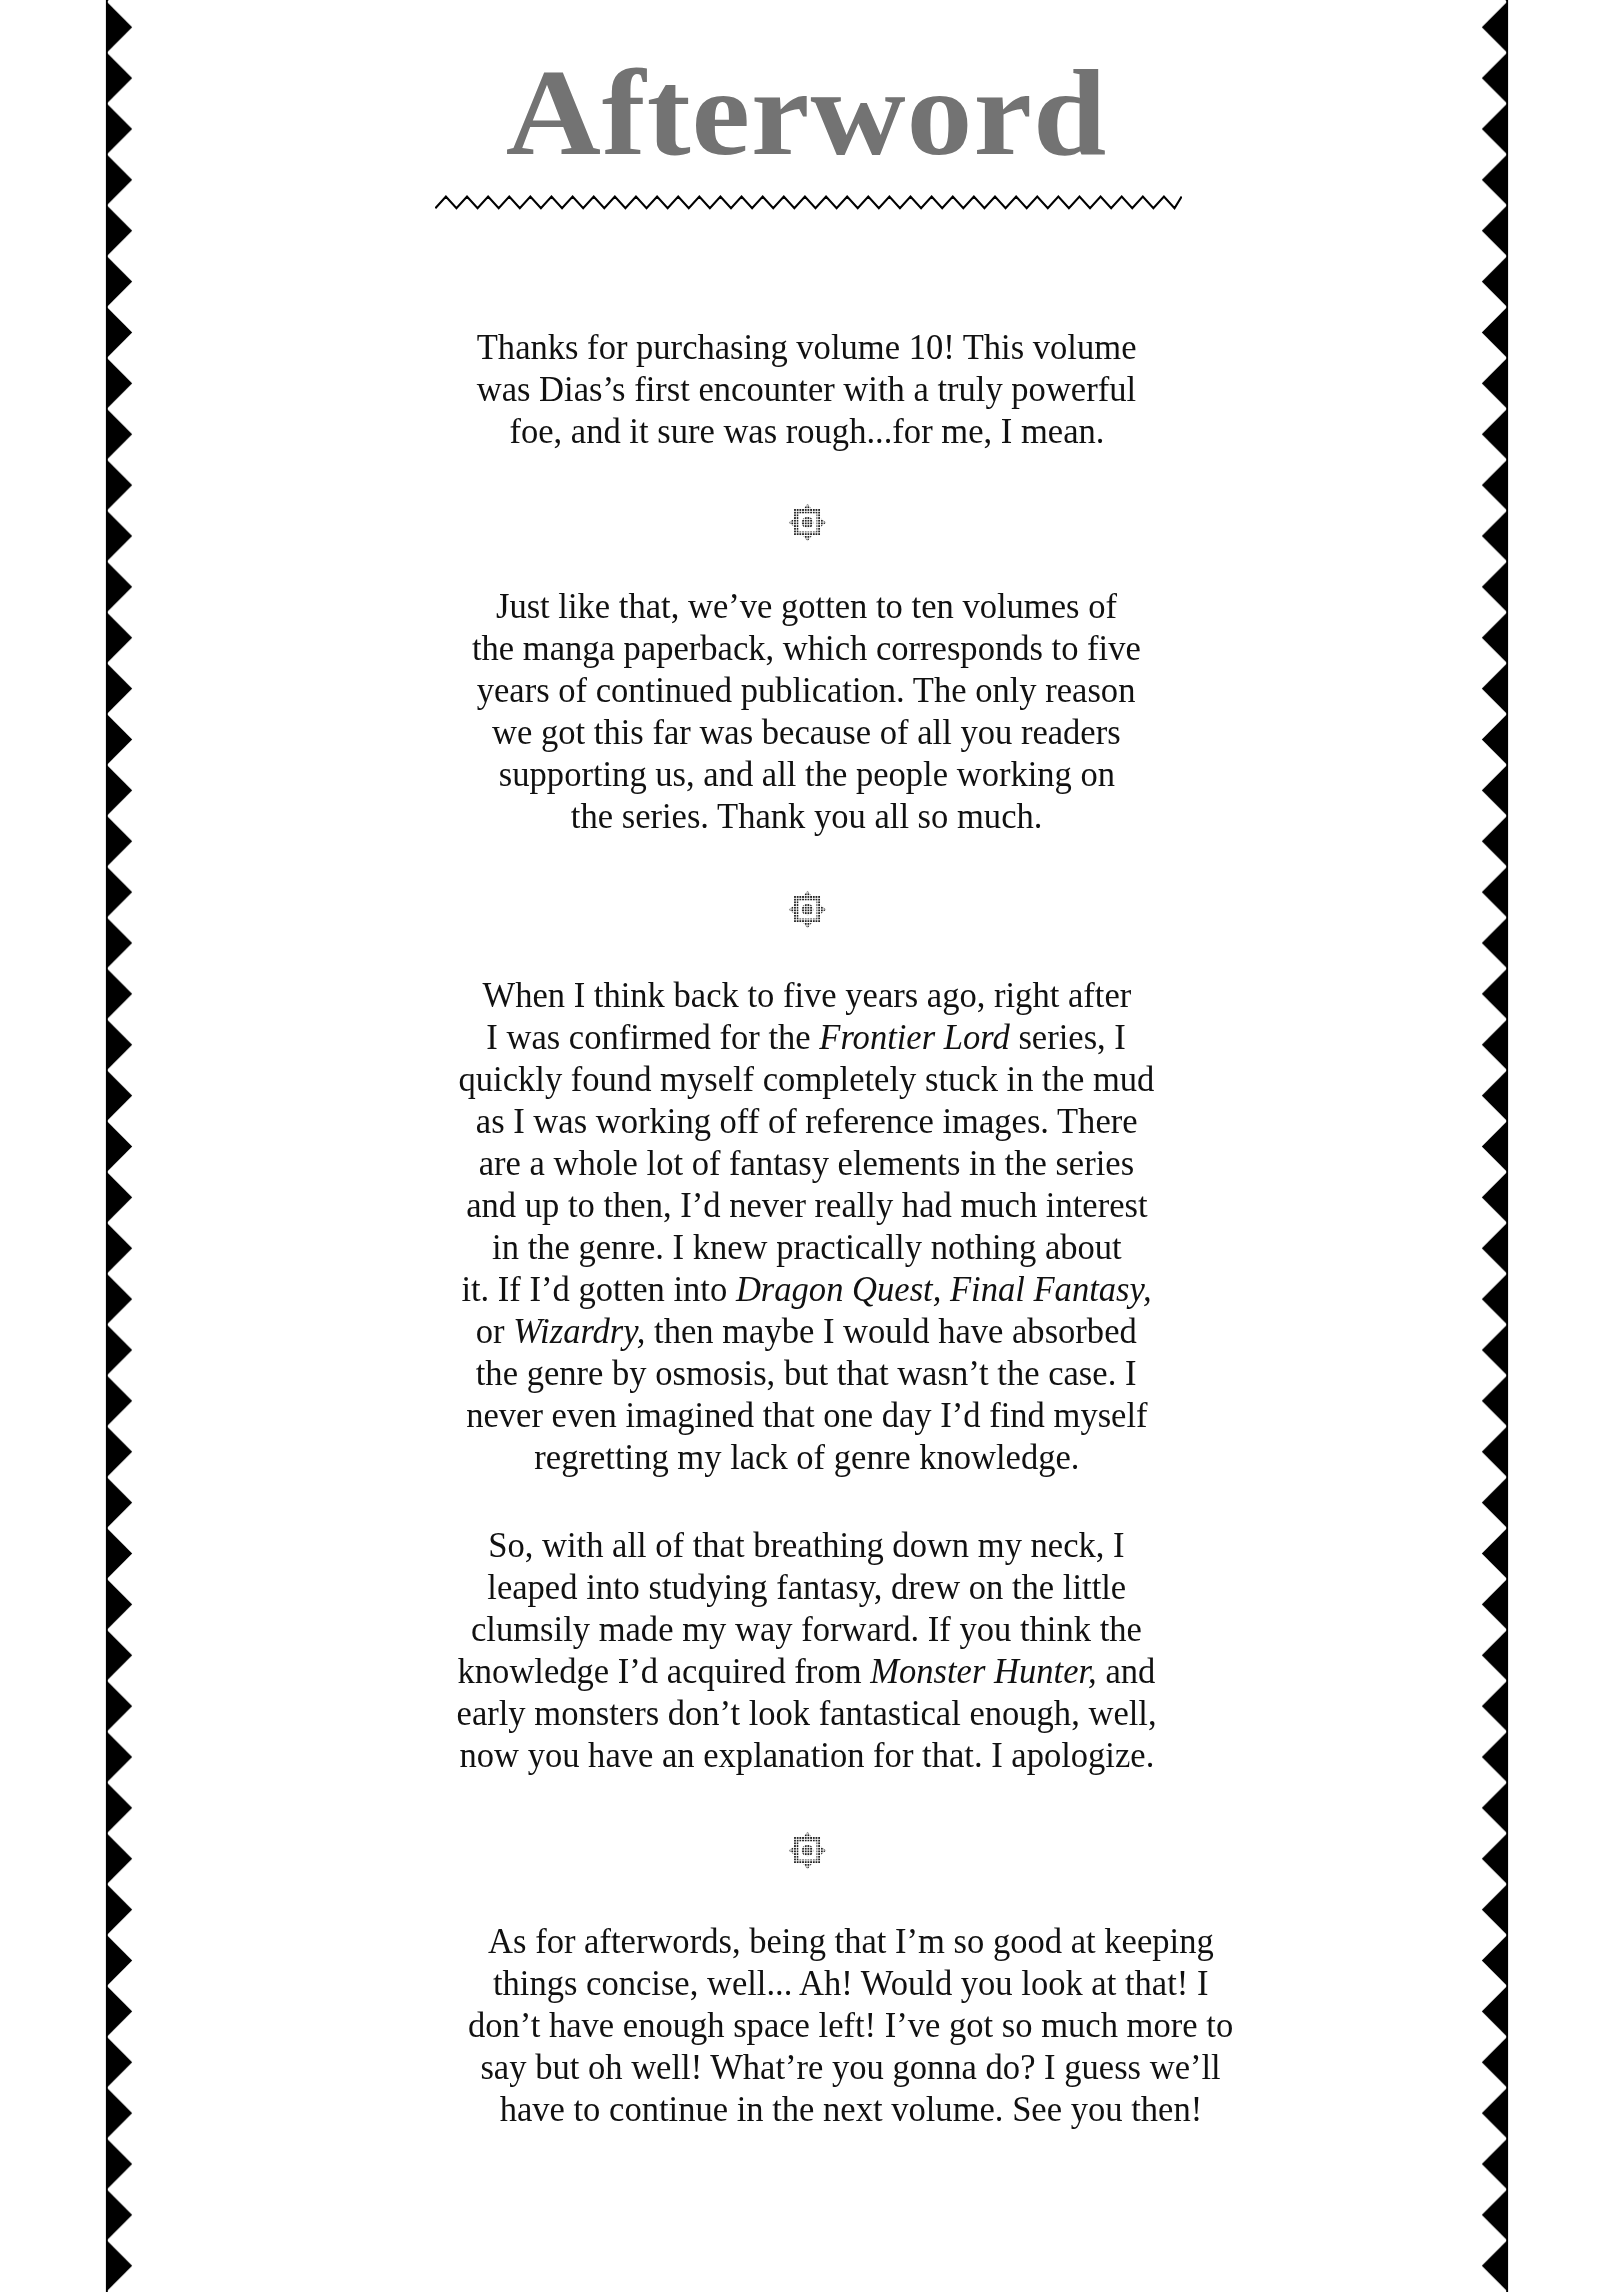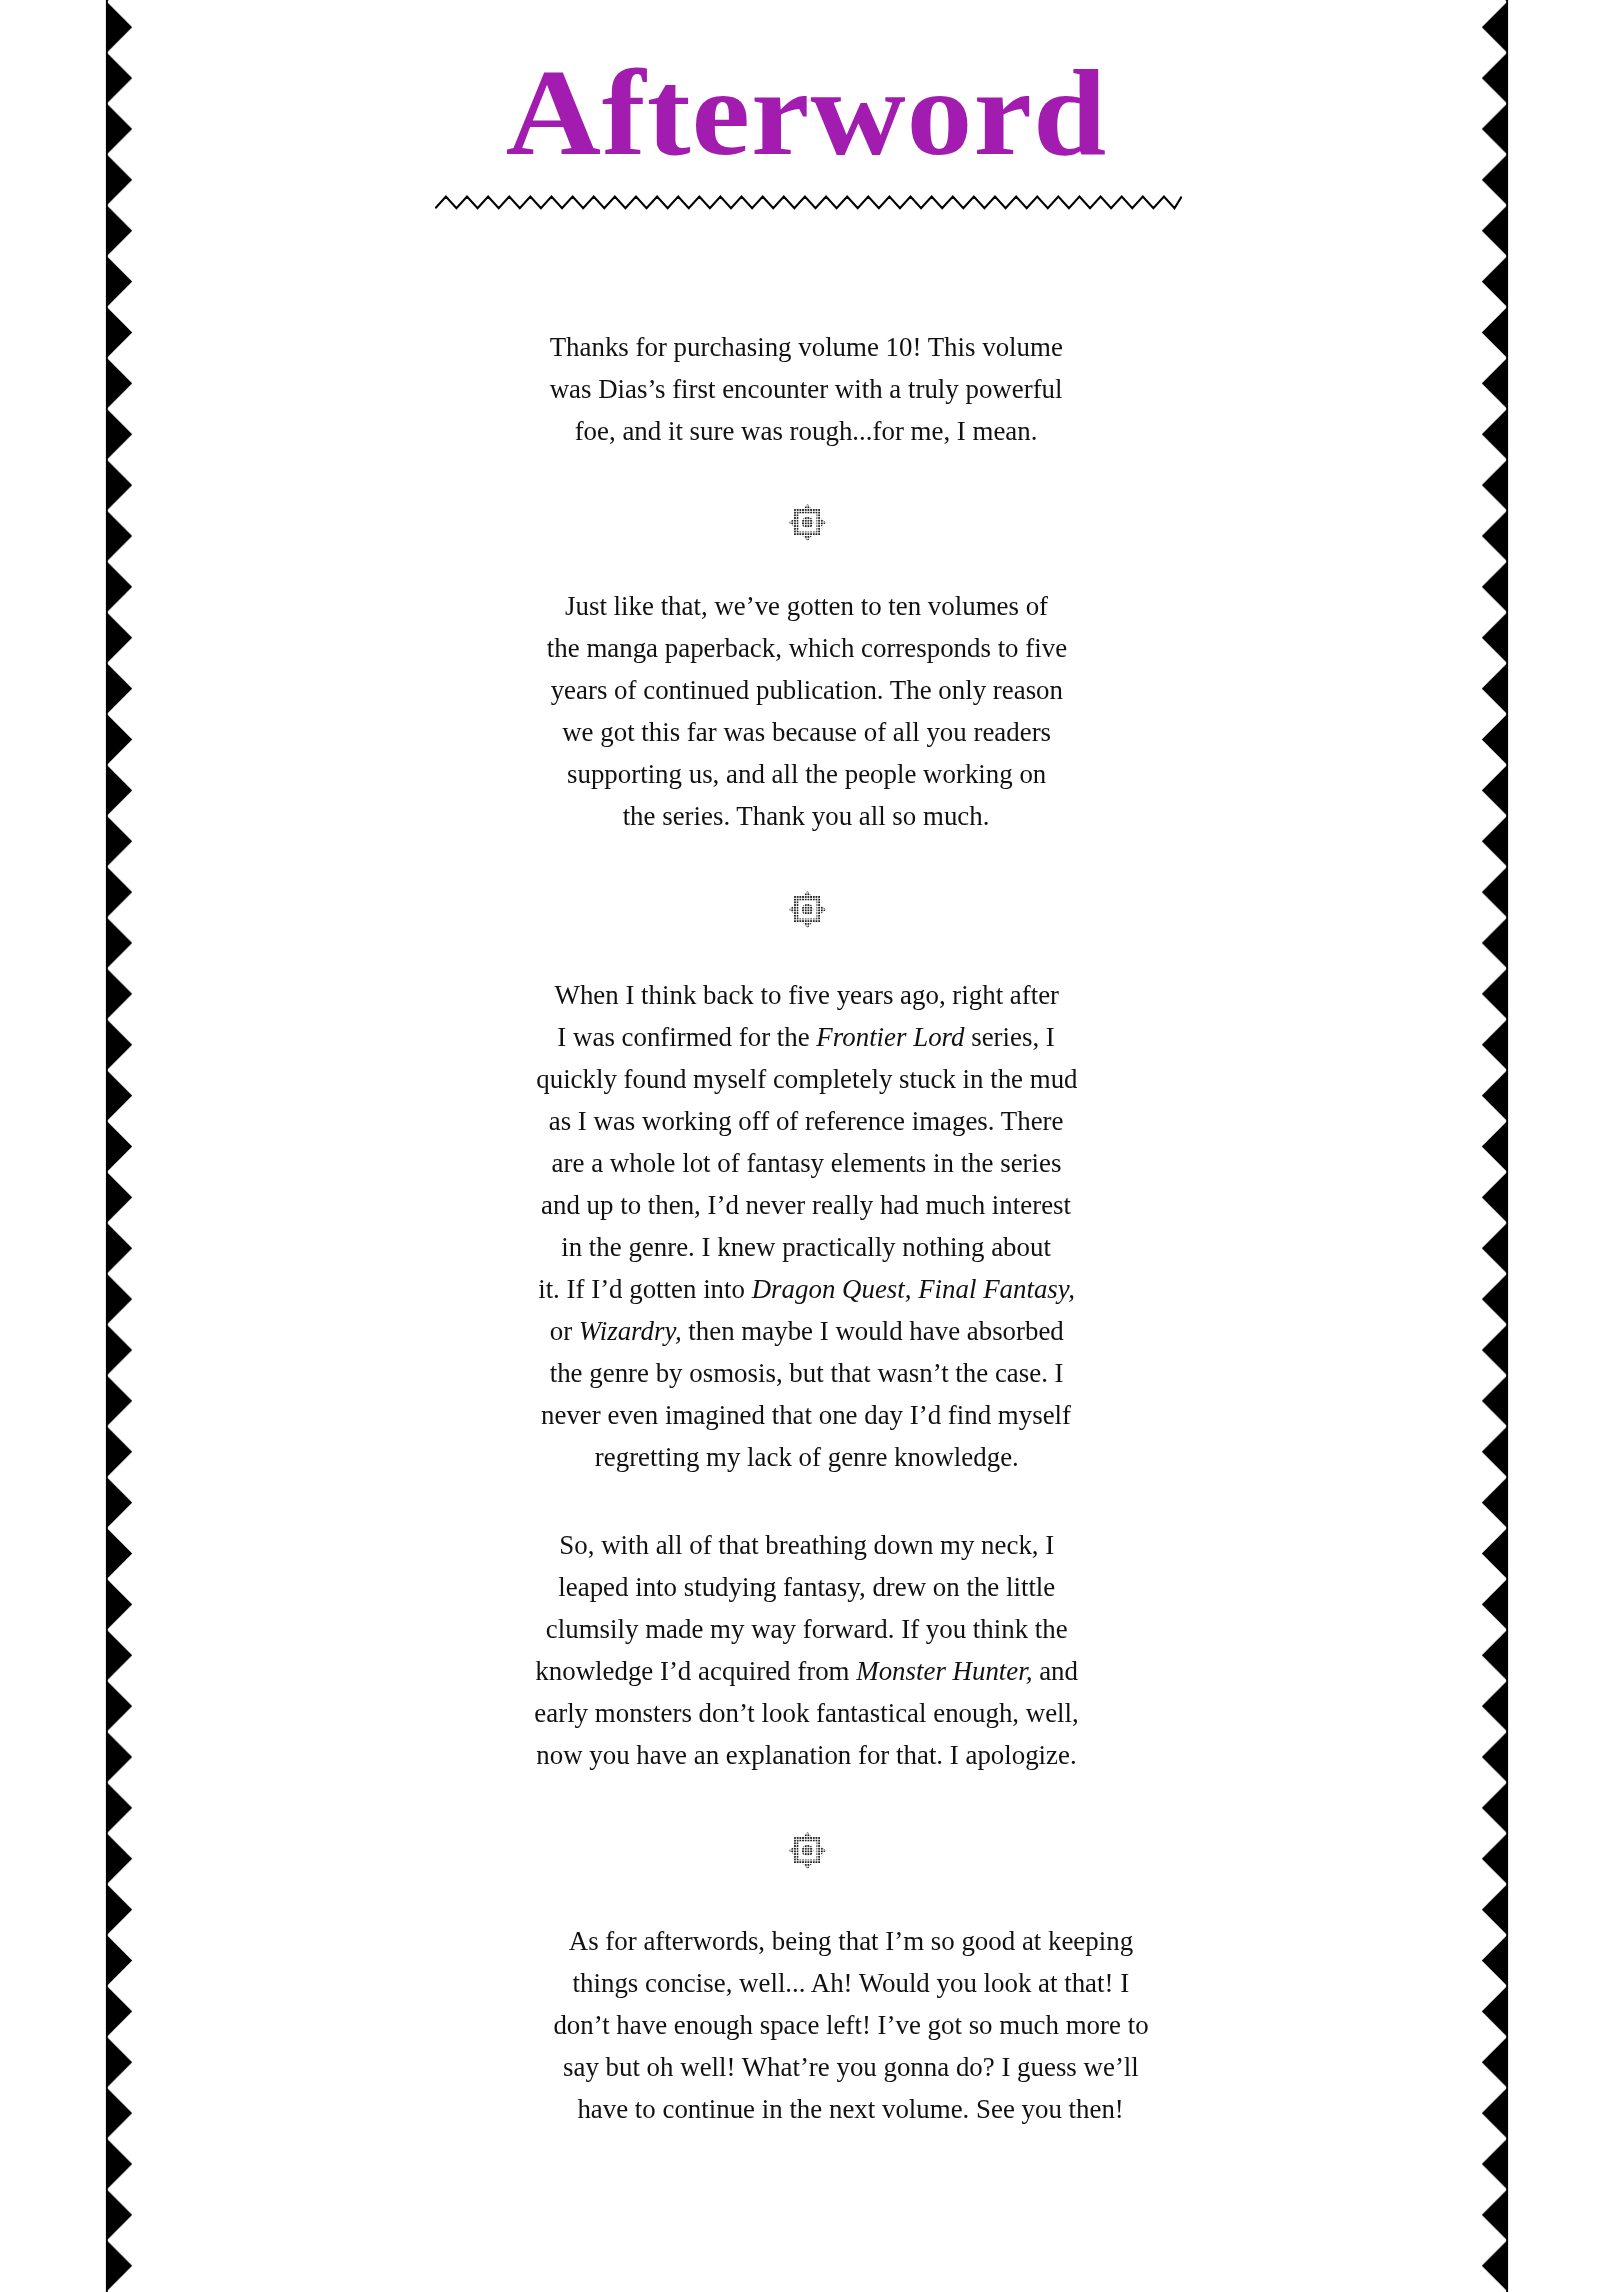--- a/index.html
+++ b/index.html
@@ -28,42 +28,42 @@
       position: absolute;
       left: 0;
       width: 1613px;
       top: 41px;
       text-align: center;
       font-family: "Liberation Serif", "DejaVu Serif", serif;
       font-weight: bold;
       font-size: 122px;
       line-height: 143px;
       letter-spacing: 0.9px;
-      color: #a21caf;
+      color: #737373;
       white-space: nowrap;
     }
     .title span {
       display: inline-block;
       transform: scaleX(1.08);
       transform-origin: center;
     }
     .title-rule {
       position: absolute;
       left: 435px;
       top: 193px;
       width: 747px;
       height: 19.7px;
     }
 
     .para {
       position: absolute;
       left: 0;
       width: 1613px;
       text-align: center;
-      font-size: 28px;
+      font-size: 36px;
       line-height: 42px;
     }
     .line {
       display: block;
       white-space: nowrap;
       height: 42px;
     }
     .line-inner {
       display: inline-block;
       transform: scaleX(0.96);

